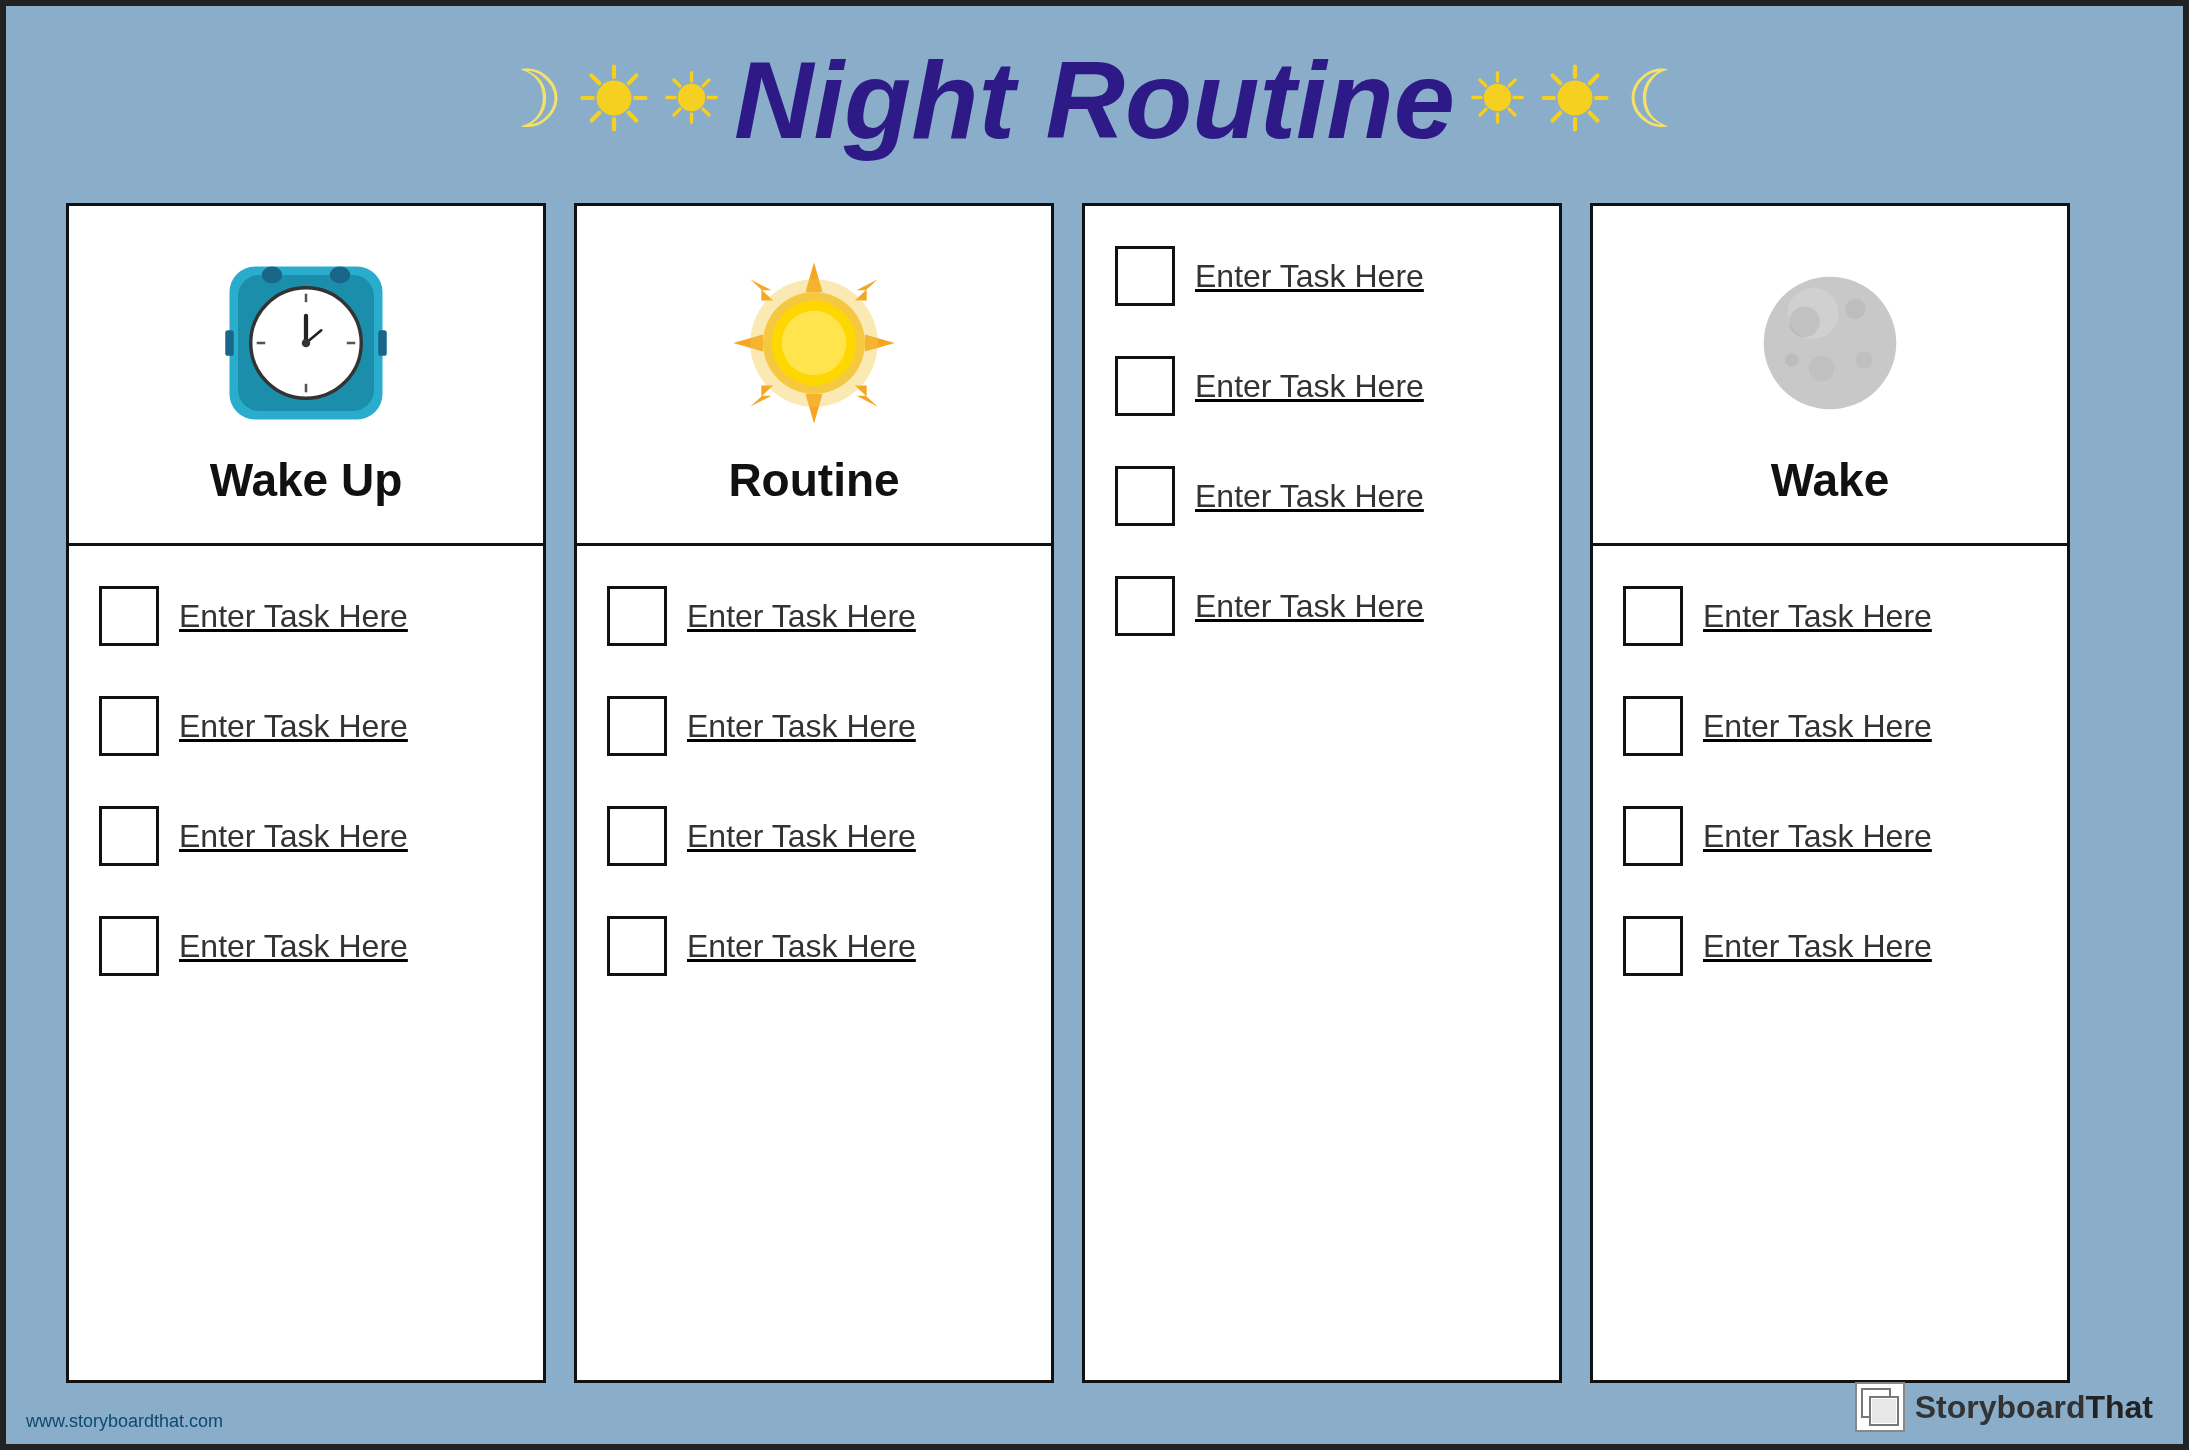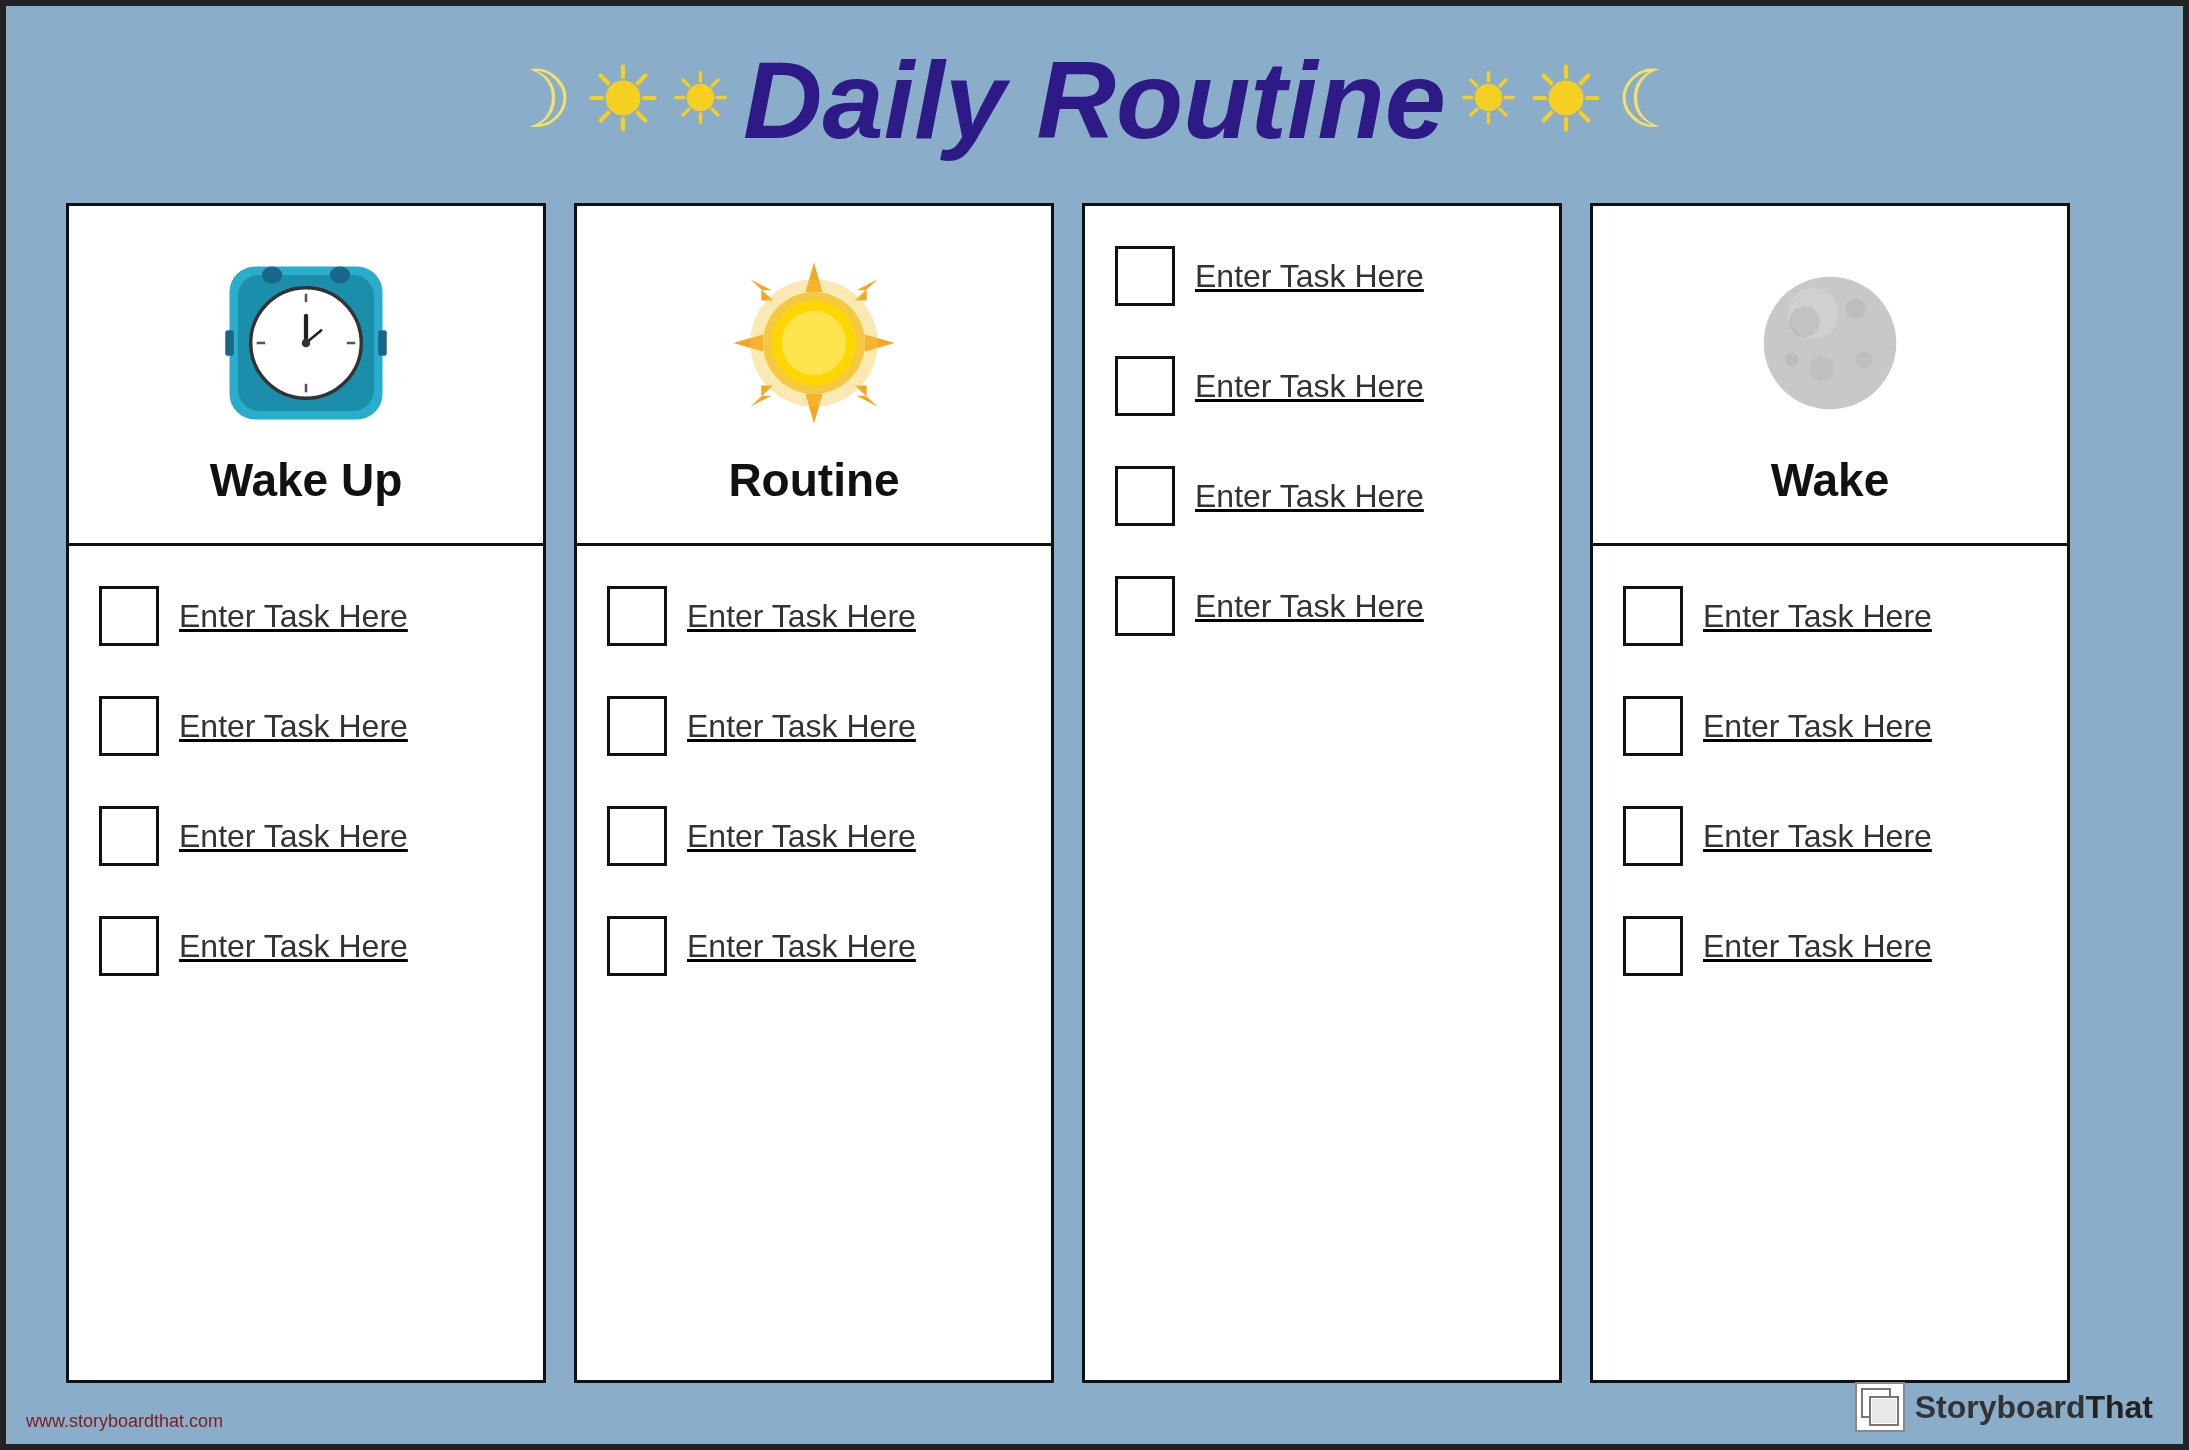--- a/index.html
+++ b/index.html
@@ -108,21 +108,21 @@
     .sun-svg {
       width: 170px;
       height: 170px;
     }
 
     .footer {
       position: absolute;
       bottom: 12px;
       left: 20px;
       font-size: 18px;
-      color: #7f1d1d;
+      color: #0c4a6e;
     }
 
     .footer-logo {
       position: absolute;
       bottom: 12px;
       right: 30px;
       display: flex;
       align-items: center;
       gap: 10px;
     }
@@ -185,21 +185,21 @@
           <line x1="5" y1="50" x2="20" y2="50"></line>
           <line x1="80" y1="50" x2="95" y2="50"></line>
           <line x1="18" y1="18" x2="29" y2="29"></line>
           <line x1="71" y1="71" x2="82" y2="82"></line>
           <line x1="82" y1="18" x2="71" y2="29"></line>
           <line x1="29" y1="71" x2="18" y2="82"></line>
         </g>
       </svg>
     </span>
 
-    <h1 class="header-title">Daily Routine</h1>
+    <h1 class="header-title">Night Routine</h1>
 
     <span>
       <svg width="55" height="55" viewBox="0 0 100 100">
         <circle cx="50" cy="50" r="25" fill="#f5d020"></circle>
         <g stroke="#f5d020" stroke-width="6" stroke-linecap="round">
           <line x1="50" y1="5" x2="50" y2="20"></line>
           <line x1="50" y1="80" x2="50" y2="95"></line>
           <line x1="5" y1="50" x2="20" y2="50"></line>
           <line x1="80" y1="50" x2="95" y2="50"></line>
           <line x1="18" y1="18" x2="29" y2="29"></line>

